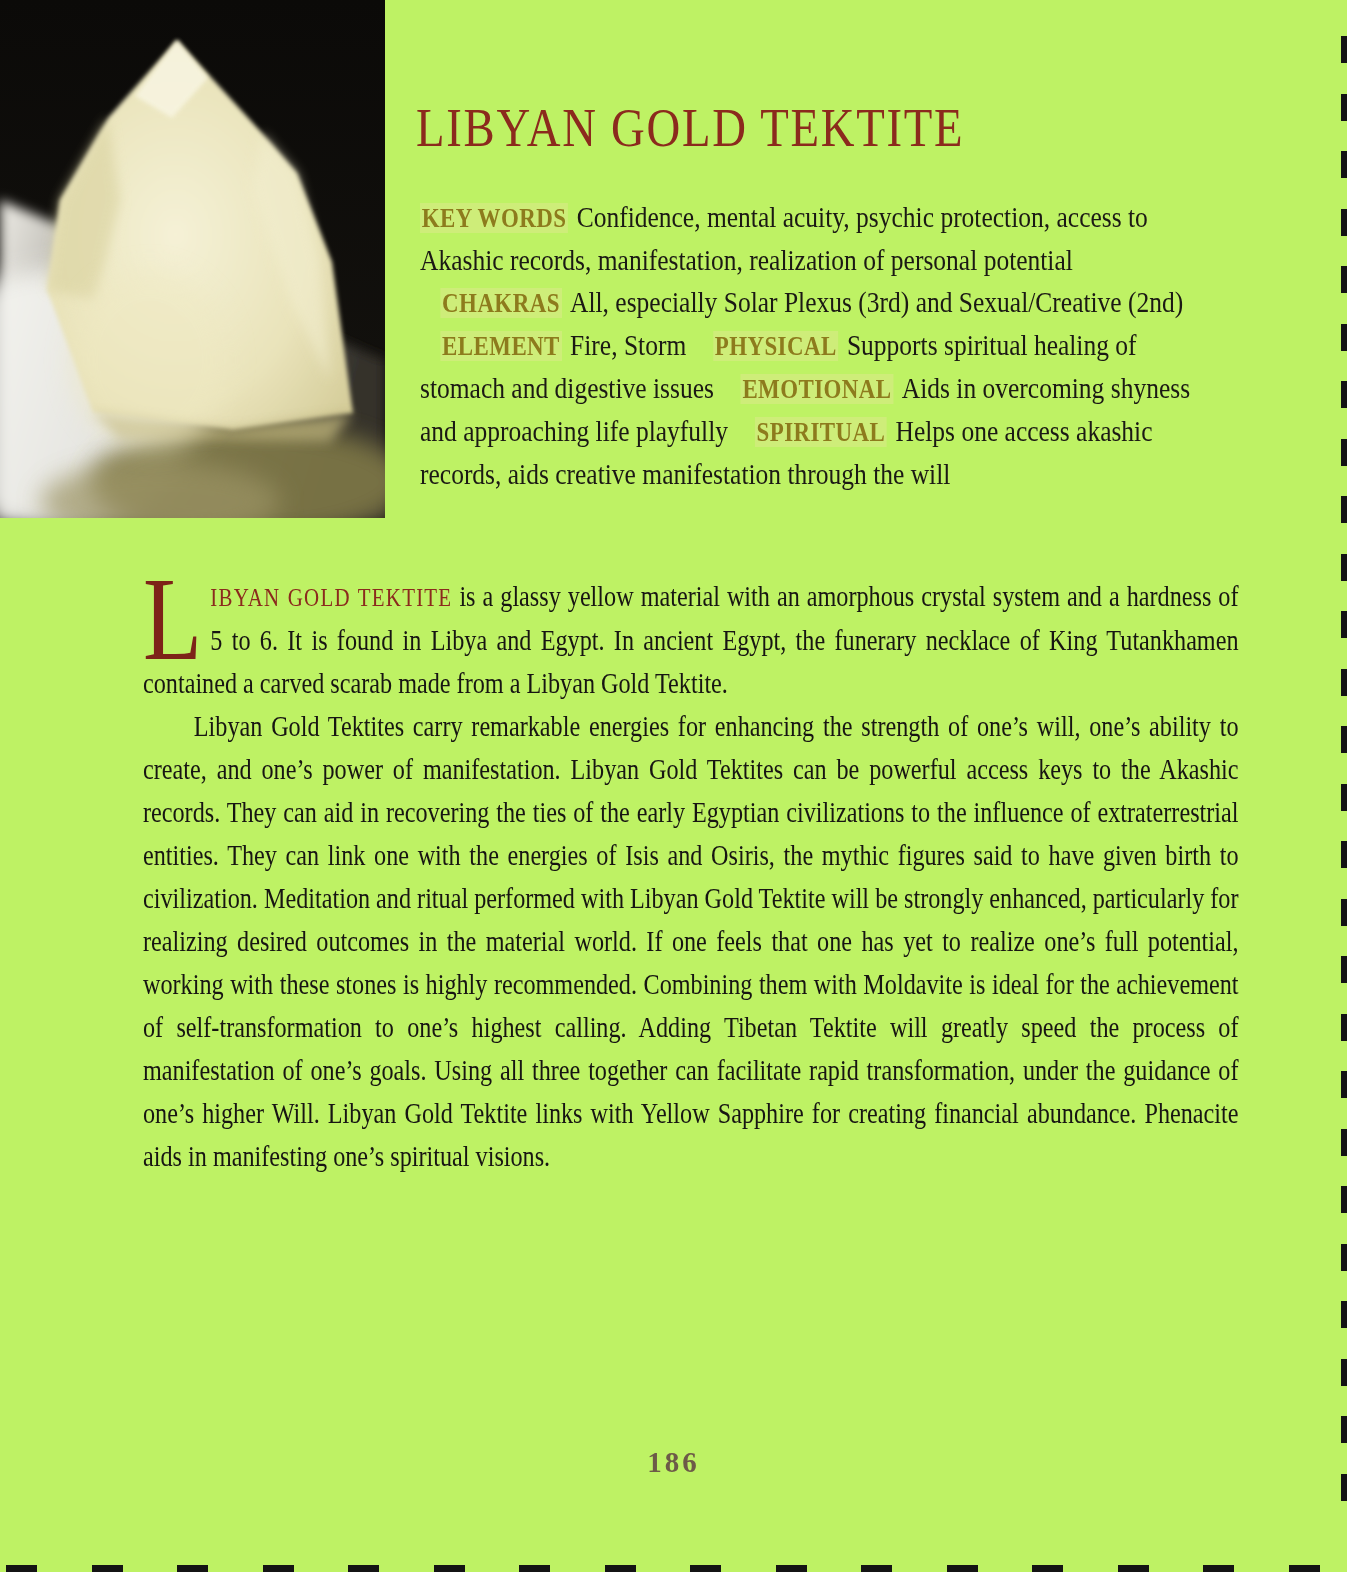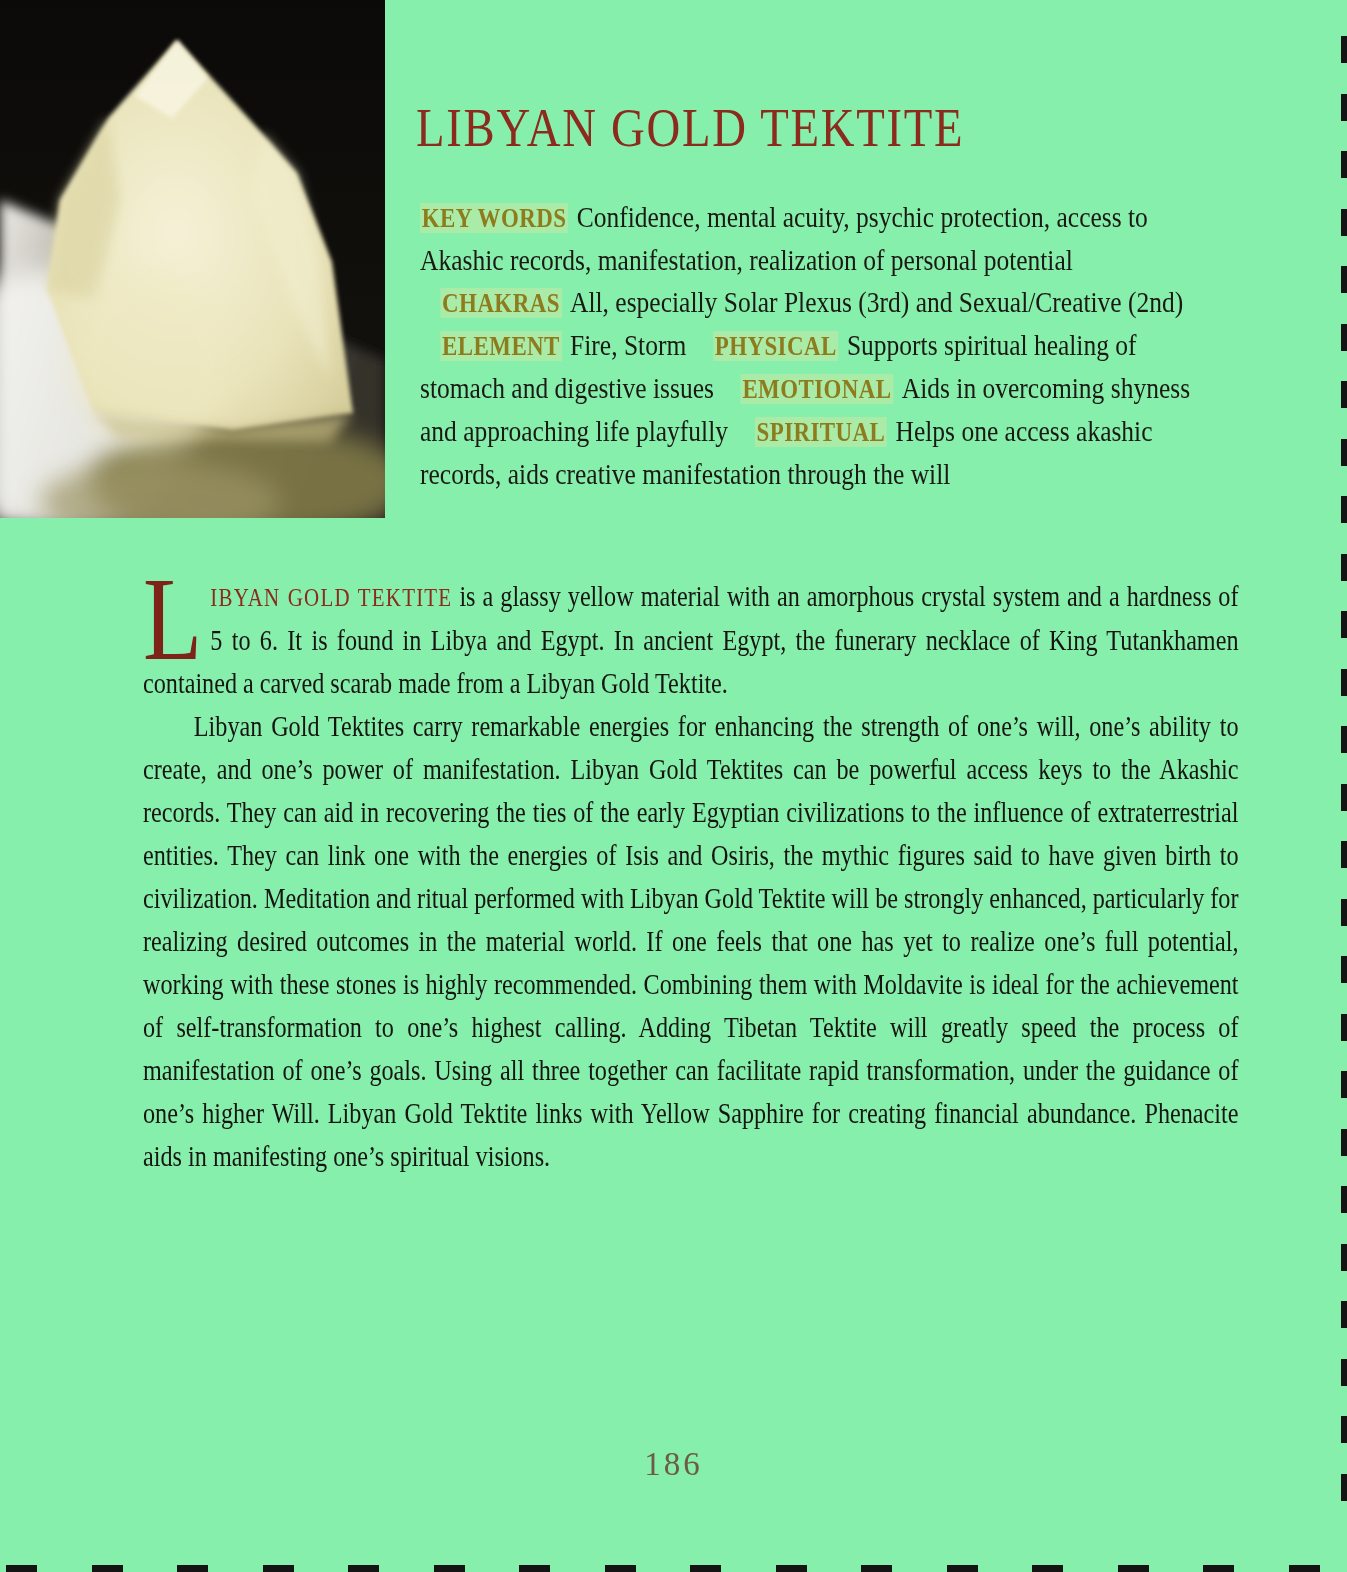--- a/index.html
+++ b/index.html
@@ -1,17 +1,17 @@
 <!DOCTYPE html>
 <html><head>
 <meta charset="utf-8">
 <style>
   html,body { margin:0; padding:0; background:#ffffff; }
   .page {
-    position:relative; width:1347px; height:1572px; background:#86efac;
+    position:relative; width:1347px; height:1572px; background:#bef264;
     overflow:hidden; font-family:"Liberation Serif", serif; color:#171512;
   }
   
   .photo { position:absolute; left:0; top:0; width:385px; height:518px; margin:0; }
   
   .title {
     position:absolute; left:416px; top:96px; width:760px; margin:0;
     font-size:55px; font-weight:normal; letter-spacing:2px; color:#8b2a1d;
     transform:scaleX(0.85); transform-origin:0 0; white-space:nowrap;
   }
@@ -36,21 +36,21 @@
   .body-text p { margin:0; }
   .dropcap {
     float:left; font-size:118px; line-height:84px; height:84px;
     padding:3px 10px 0 0; color:#7d2318;
   }
   .lead-smallcaps { color:#8b2a1d; font-size:25.5px; letter-spacing:1.5px; }
   .para2 { text-indent:62px; }
   
   .page-number {
     position:absolute; left:0; top:1446px; width:1347px; text-align:center;
-    font-size:33px; letter-spacing:3px; color:#6d5b48; font-weight:normal;
+    font-size:29px; letter-spacing:3px; color:#6d5b48; font-weight:bold;
   }
   
   .right-marks { position:absolute; right:0; top:0; width:8px; height:1572px; }
   .right-marks .tick {
     position:absolute; right:0; width:6px; height:27px; background:#141414;
   }
   .bottom-marks { position:absolute; left:0; bottom:0; width:1347px; height:8px; }
   .bottom-marks .dash {
     position:absolute; bottom:0; width:31px; height:7px; background:#141414;
   }

